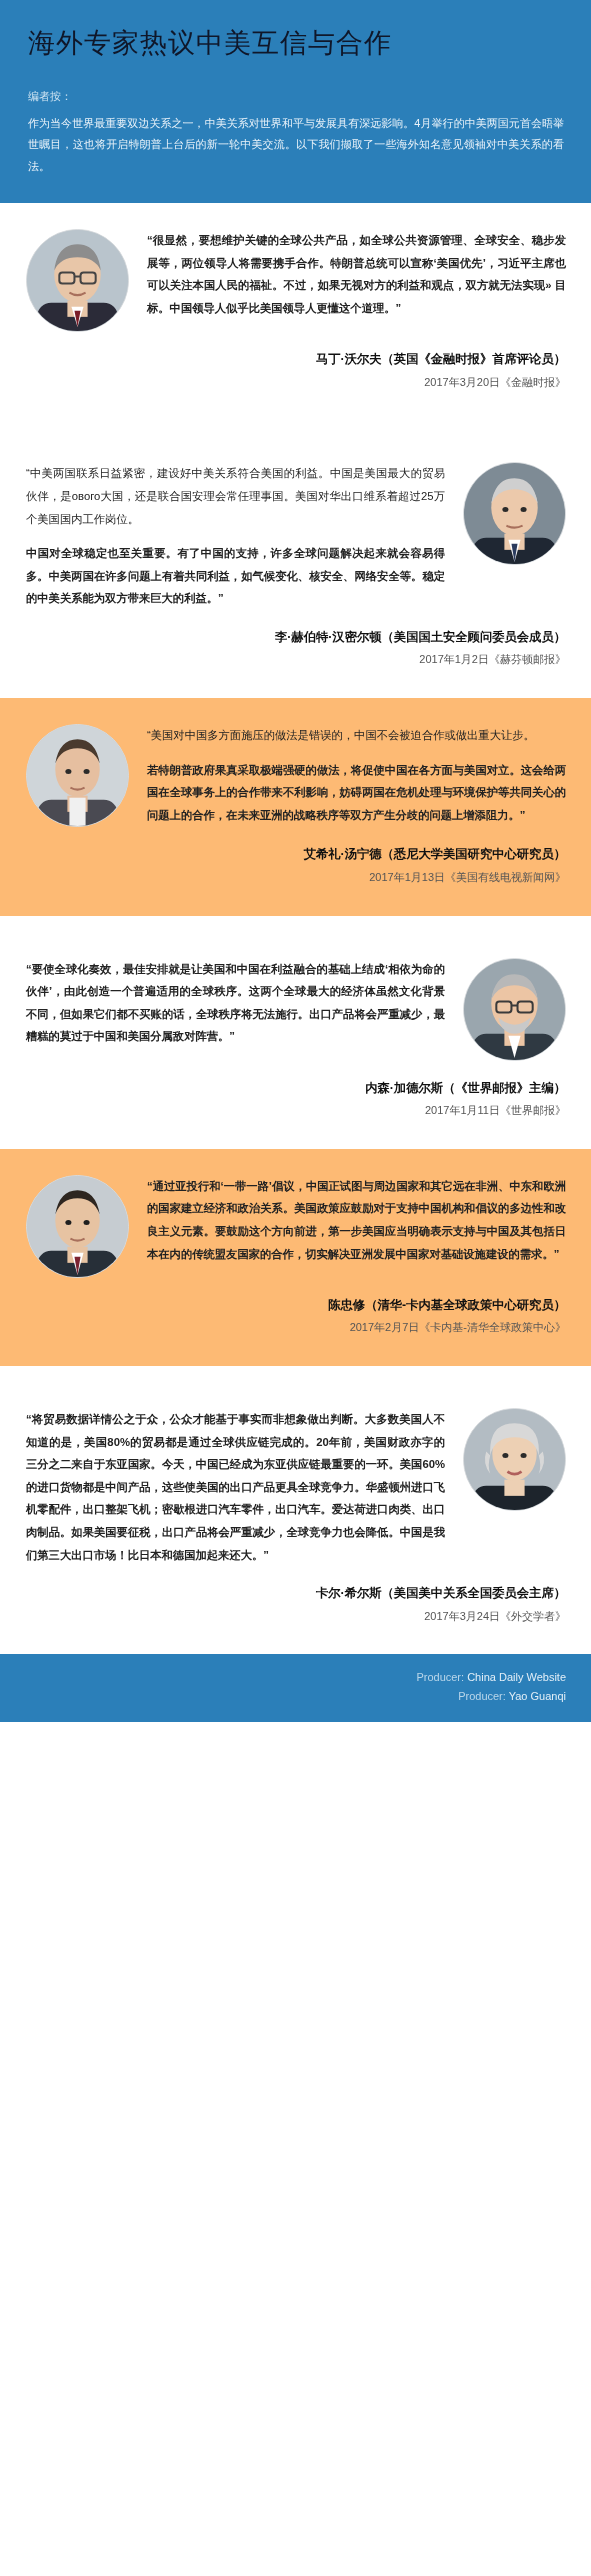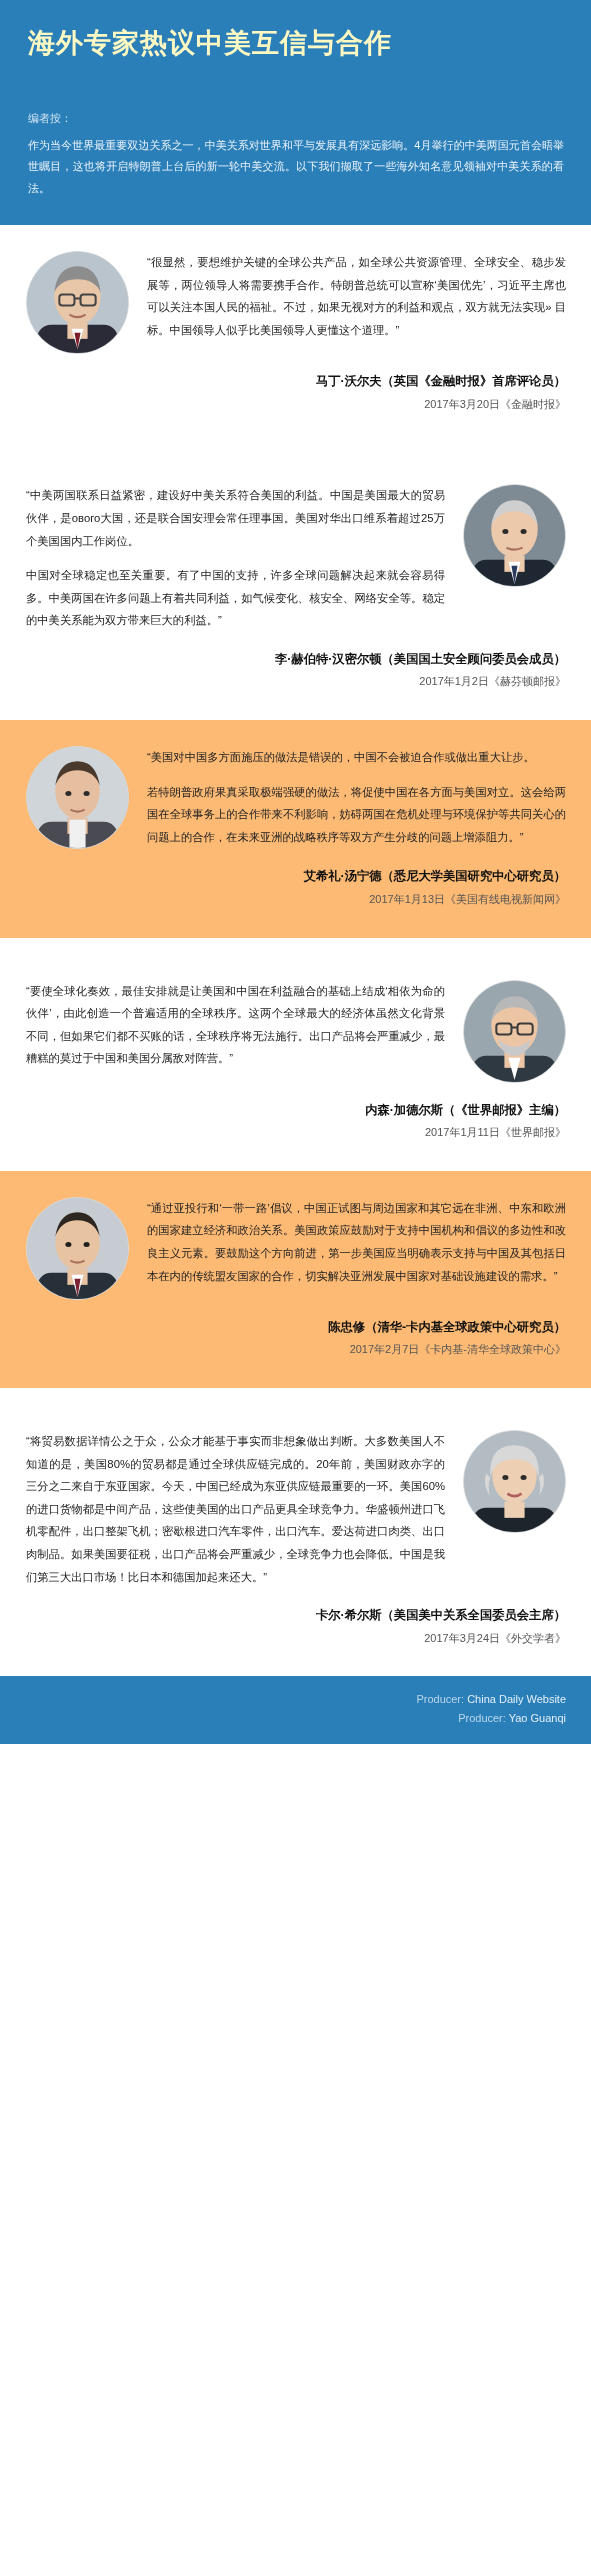--- a/index.html
+++ b/index.html
@@ -9,36 +9,35 @@
     background: #ffffff;
   }
   .page { width: 592px; }
 
   
   .header {
     background: #2b7fb9;
     padding: 26px 28px 22px 28px;
   }
   .header-title {
-    color: #fef9c3;
+    color: #0f172a;
     font-size: 27px;
-    font-weight: bold;
+    font-weight: normal;
     letter-spacing: 1px;
     line-height: 1.3;
   }
   .intro {
     background: #2b7fb9;
     padding: 4px 28px 26px 28px;
   }
   .intro-label {
     color: #cfe4f2;
     font-size: 11px;
     margin-bottom: 6px;
     line-height: 1.8;
-    margin-top: 22px;
   }
   .intro-text {
     color: #eaf3fa;
     font-size: 11px;
     line-height: 1.95;
     text-align: justify;
   }
 
   
   .block {
@@ -68,21 +67,21 @@
   .portrait svg { display: block; width: 100%; height: 100%; }
 
   .quote {
     flex: 1 1 auto;
     font-size: 11.3px;
     line-height: 2.0;
     color: #222222;
     text-align: justify;
   }
   .quote p { margin-bottom: 12px; }
-  .quote p:last-child { margin-bottom: 0; }
+  .quote p:last-child { margin-bottom: 0; font-weight: bold; }
 
   .attrib {
     margin-top: 16px;
     text-align: right;
   }
   .attrib.left { text-align: right; }
   .attrib-name {
     font-size: 12.3px;
     font-weight: bold;
     color: #111111;

